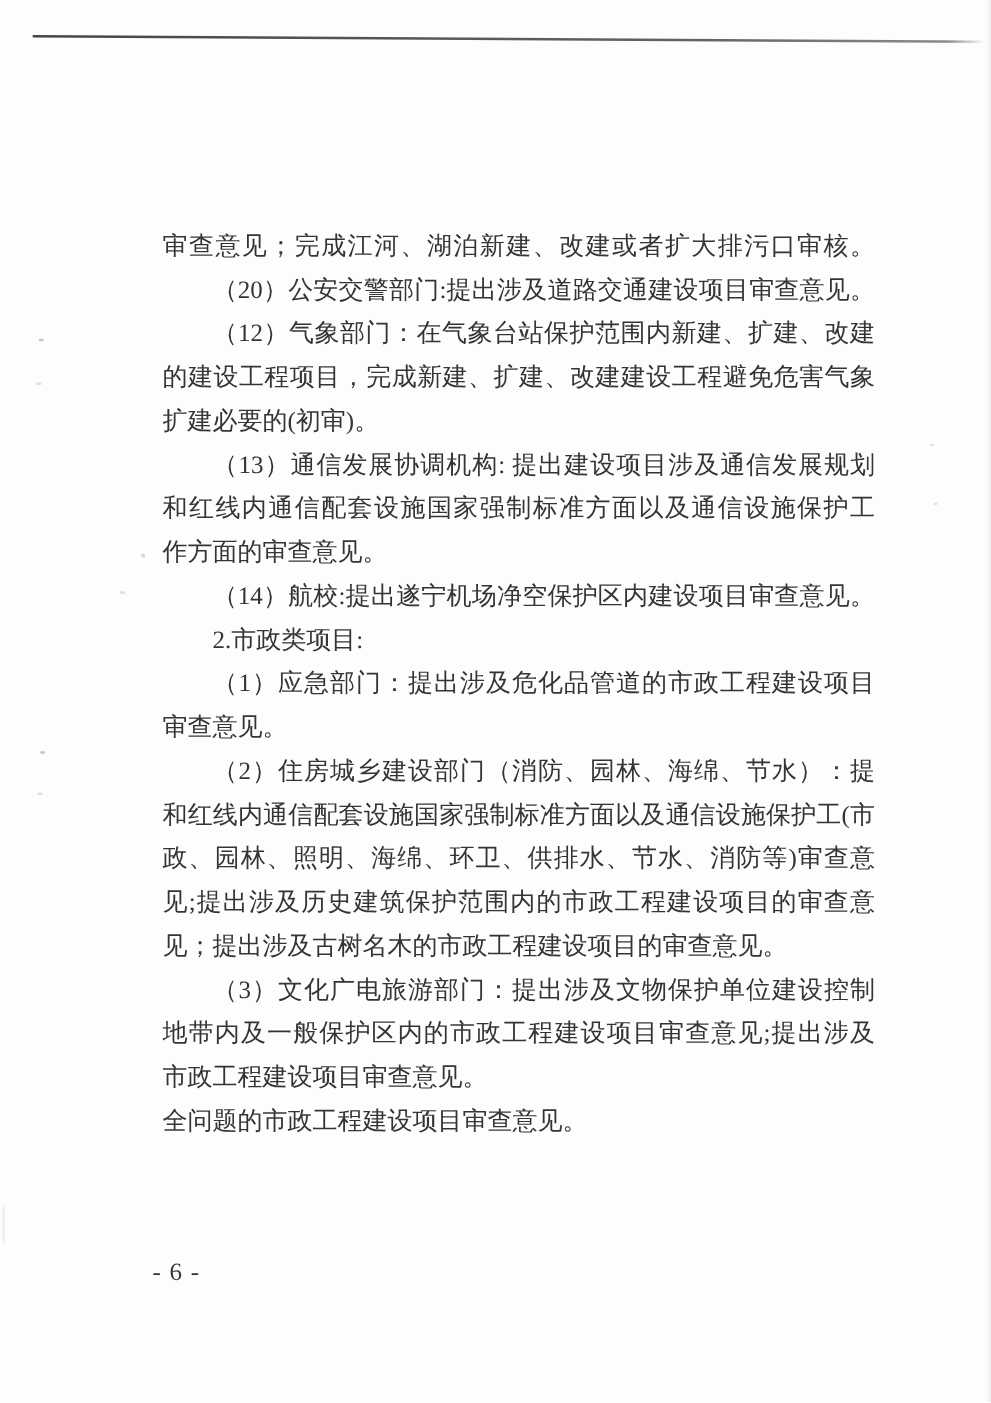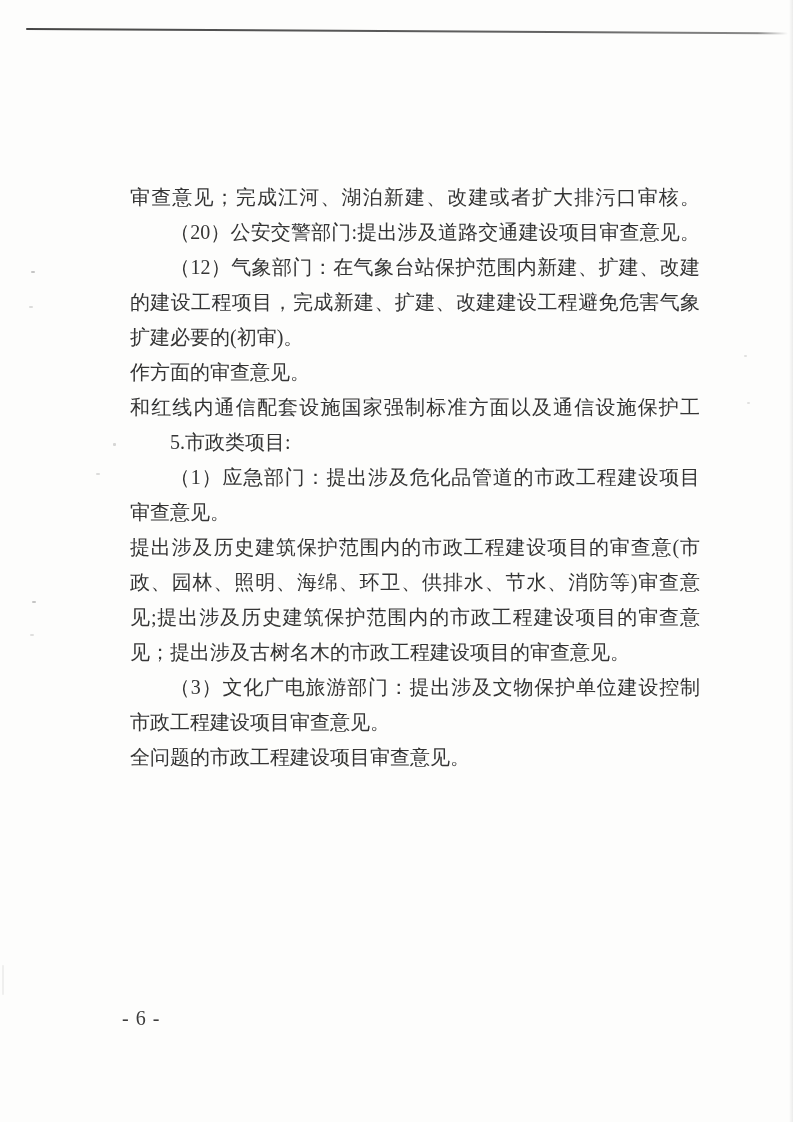--- a/index.html
+++ b/index.html
@@ -98,29 +98,33 @@
     <div class="speck" style="left:747px; top:402px; width:3px; height:2px; opacity:.5;"></div>
     <div class="speck" style="left:2px; top:965px; width:2px; height:30px; opacity:.25;"></div>
   </div>
 
   <div class="text-block" id="text-block">
       <div class="line justify">审查意见；完成江河、湖泊新建、改建或者扩大排污口审核。</div>
       <div class="line indent justify">（20）公安交警部门:提出涉及道路交通建设项目审查意见。</div>
       <div class="line indent justify">（12）气象部门：在气象台站保护范围内新建、扩建、改建</div>
       <div class="line justify">的建设工程项目，完成新建、扩建、改建建设工程避免危害气象</div>
       <div class="line">扩建必要的(初审)。</div>
+      <div class="line indent justify">（13）通信发展协调机构: 提出建设项目涉及通信发展规划</div>
+      <div class="line justify">和红线内通信配套设施国家强制标准方面以及通信设施保护工</div>
       <div class="line">作方面的审查意见。</div>
-      <div class="line justify">和红线内通信配套设施国家强制标准方面以及通信设施保护工</div>
-      <div class="line indent">5.市政类项目:</div>
+      <div class="line indent justify">（14）航校:提出遂宁机场净空保护区内建设项目审查意见。</div>
+      <div class="line indent">2.市政类项目:</div>
       <div class="line indent justify">（1）应急部门：提出涉及危化品管道的市政工程建设项目</div>
       <div class="line">审查意见。</div>
-      <div class="line justify">提出涉及历史建筑保护范围内的市政工程建设项目的审查意(市</div>
+      <div class="line indent justify">（2）住房城乡建设部门（消防、园林、海绵、节水）：提</div>
+      <div class="line justify">和红线内通信配套设施国家强制标准方面以及通信设施保护工(市</div>
       <div class="line justify">政、园林、照明、海绵、环卫、供排水、节水、消防等)审查意</div>
       <div class="line justify">见;提出涉及历史建筑保护范围内的市政工程建设项目的审查意</div>
       <div class="line">见；提出涉及古树名木的市政工程建设项目的审查意见。</div>
       <div class="line indent justify">（3）文化广电旅游部门：提出涉及文物保护单位建设控制</div>
+      <div class="line justify">地带内及一般保护区内的市政工程建设项目审查意见;提出涉及</div>
       <div class="line">市政工程建设项目审查意见。</div>
       <div class="line">全问题的市政工程建设项目审查意见。</div>
     </div>
 
   <div class="page-number">- 6 -</div>
 
 </div>
 
 </body></html>

